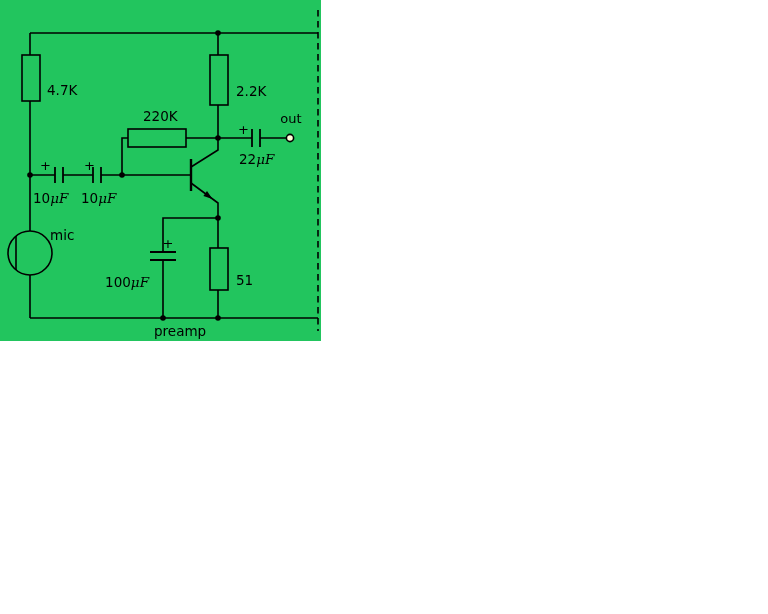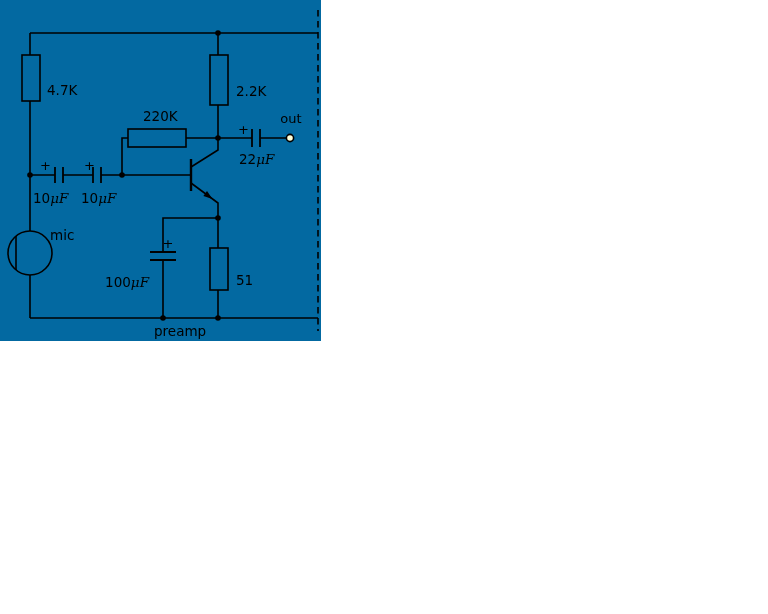--- a/index.html
+++ b/index.html
@@ -1,18 +1,18 @@
 <!DOCTYPE html>
 <html><head>
 <meta charset="utf-8">
 <style>
   html,body{margin:0;padding:0;background:#ffffff;}
   .canvas{position:relative;width:768px;height:614px;background:#ffffff;overflow:hidden;
           font-family:"DejaVu Sans","Liberation Sans",sans-serif;}
-  .panel{position:absolute;left:0;top:0;width:321px;height:341px;background:#0369a1;}
+  .panel{position:absolute;left:0;top:0;width:321px;height:341px;background:#22c55e;}
   svg{display:block;}
   svg text{font-family:"DejaVu Sans","Liberation Sans",sans-serif;font-size:13.5px;fill:#000;}
   svg .unit{font-family:"DejaVu Serif","Liberation Serif",serif;font-style:italic;font-size:13.5px;}
   svg .plus{font-size:13px;}
   svg .small{font-size:13px;}
 </style>
 </head>
 <body>
 
 <div class="canvas">

